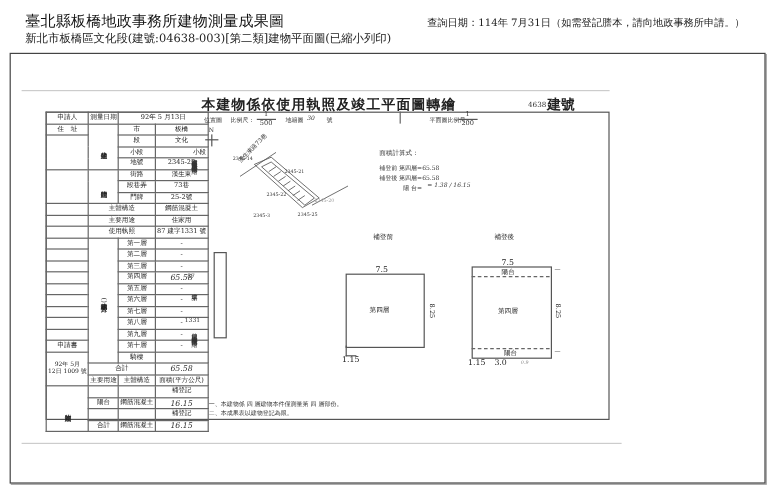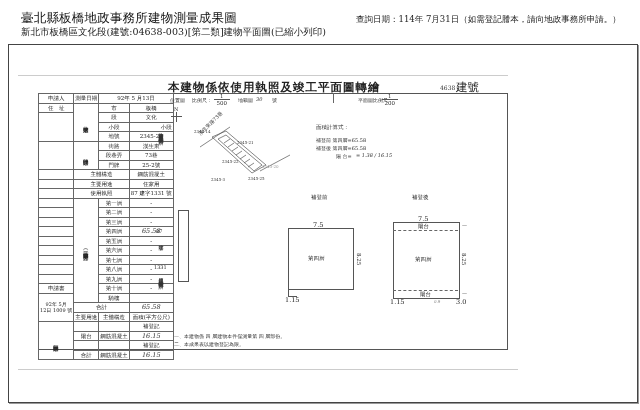--- a/index.html
+++ b/index.html
@@ -4,21 +4,21 @@
 <style>
   html,body{margin:0;padding:0;background:#fff;}
   body{width:640px;height:410px;position:relative;overflow:hidden;font-family:"DejaVu Serif",serif;color:#222;}
   .hdr-title{position:absolute;left:21px;top:10px;font-size:12.5px;color:#111;letter-spacing:0.2px;}
   .hdr-sub{position:absolute;left:21px;top:26px;font-size:9.5px;color:#222;}
   .hdr-date{position:absolute;left:356px;top:14px;font-size:8.5px;color:#222;text-align:right;}
   .frame{position:absolute;left:8px;top:44px;width:628px;height:357px;border:1px solid #444;box-shadow:1px 1px 0 #999;background:#fff;}
   .ghost{position:absolute;height:1px;background:#ccc;}
   .doc-title{position:absolute;left:168px;top:80px;font-size:11.5px;font-weight:bold;color:#222;letter-spacing:1px;}
   .doc-no{position:absolute;left:440px;top:84px;font-size:6px;color:#333;}
-  .doc-no-label{position:absolute;left:456px;top:80px;font-size:11.5px;font-weight:normal;color:#222;}
+  .doc-no-label{position:absolute;left:456px;top:80px;font-size:11.5px;font-weight:bold;color:#222;}
   .sheet{position:absolute;left:38px;top:93px;width:468px;height:255px;border:1px solid #555;}
   .tbl{position:absolute;left:38px;top:93px;width:131px;font-size:5.5px;border-collapse:collapse;}
   .tbl td{border:1px solid #666;padding:0 1px;height:8.5px;line-height:8px;text-align:center;white-space:nowrap;overflow:hidden;}
   .hand{font-style:italic;font-size:6.5px;color:#333;}
   .vtext{position:absolute;writing-mode:vertical-rl;font-size:5px;color:#333;letter-spacing:0.5px;}
   .small{position:absolute;font-size:5px;color:#333;white-space:nowrap;}
   .frac{position:absolute;font-size:5.5px;text-align:center;color:#333;}
   .frac .n{display:block;border-bottom:1px solid #555;padding:0 6px;}
   .floor-box{position:absolute;border:1px solid #555;}
   .dash{position:absolute;border-top:1px dashed #666;}
@@ -265,21 +265,21 @@
 
 <div class="floor-box" style="left:393px;top:222px;width:65px;height:75px;"></div>
 <div class="dash" style="left:393px;top:230px;width:65px;"></div>
 <div class="dash" style="left:393px;top:290px;width:65px;"></div>
 <div class="lbl" style="left:418px;top:223px;">陽台</div>
 <div class="lbl" style="left:415px;top:256px;">第四層</div>
 <div class="lbl" style="left:420px;top:291px;">陽台</div>
 <div class="dim" style="left:418px;top:215px;">7.5</div>
 <div class="vdim" style="left:461px;top:253px;">8.25</div>
 <div class="dim" style="left:390px;top:298px;">1.15</div>
-<div class="dim" style="left:412px;top:298px;margin-left:44px;">3.0</div>
+<div class="dim" style="left:412px;top:298px;">3.0</div>
 <div class="small hand" style="left:434px;top:299px;font-size:4px;color:#888;">0.9</div>
 <div class="small" style="left:462px;top:222px;">—</div>
 <div class="small" style="left:462px;top:290px;">—</div>
 
 <div class="sidebox"></div>
 
 <div class="note" style="left:174px;top:333px;">一、本建物係 四 層建物本件僅測量第 四 層部份。</div>
 <div class="note" style="left:174px;top:341px;">二、本成果表以建物登記為限。</div>
 
 </body></html>

